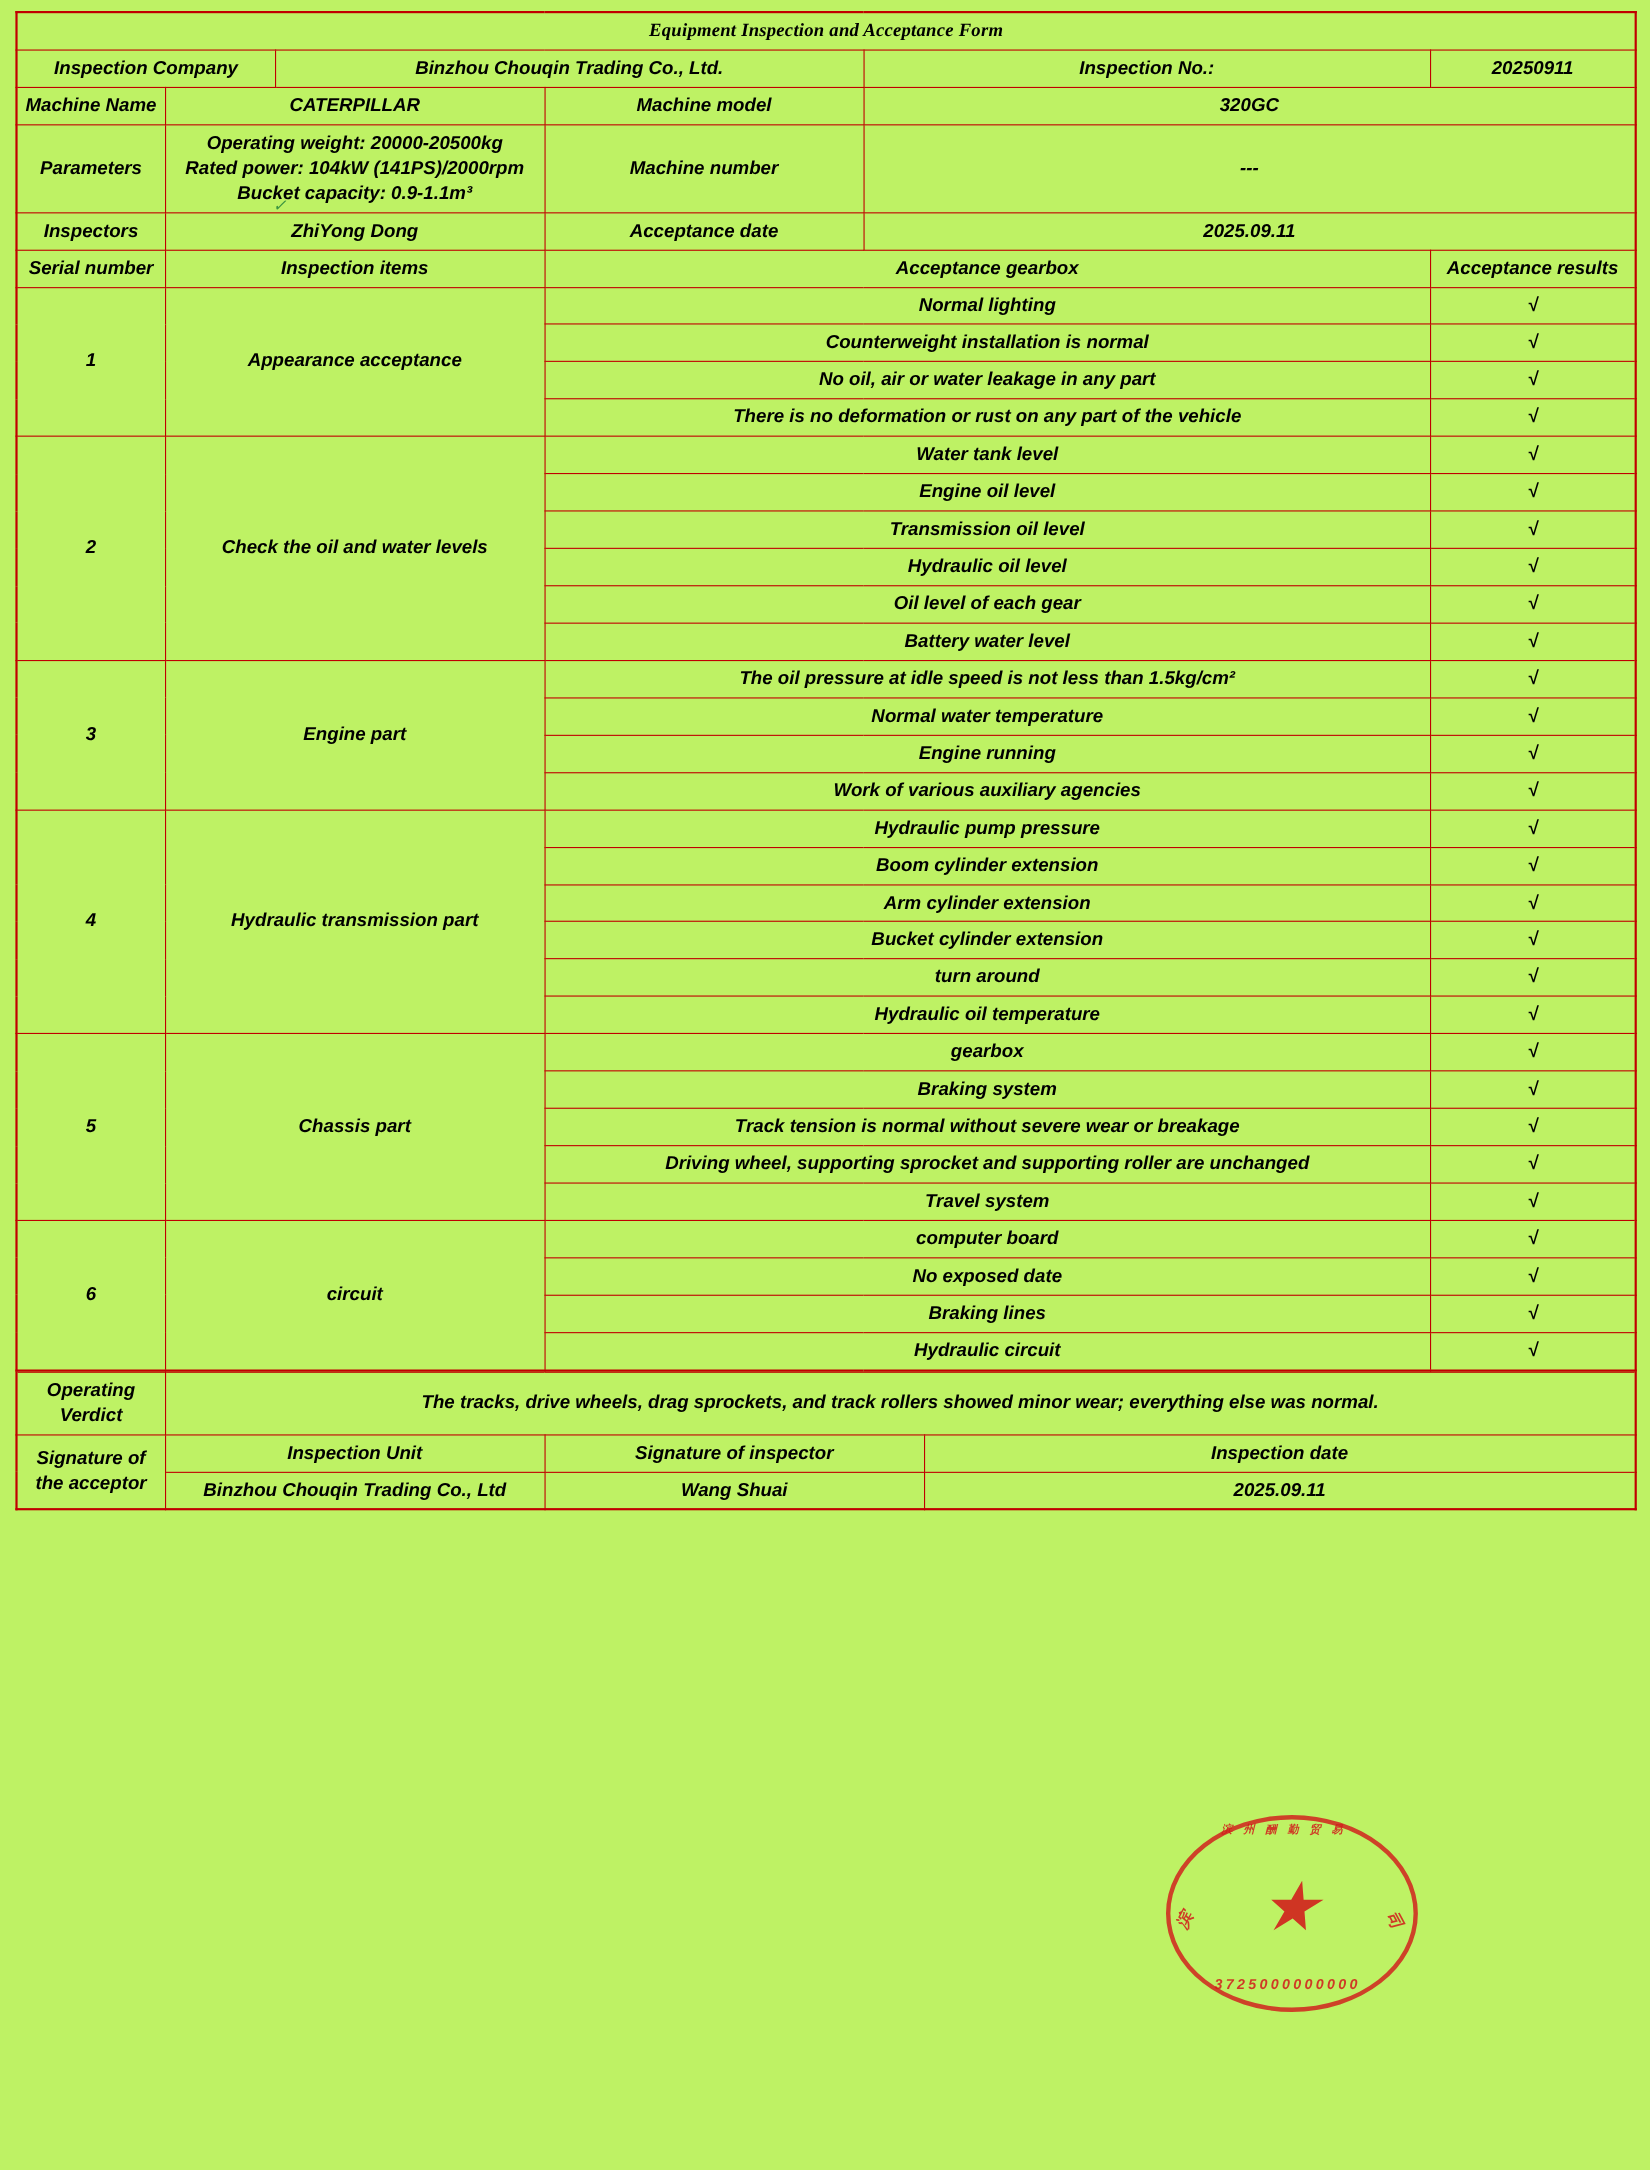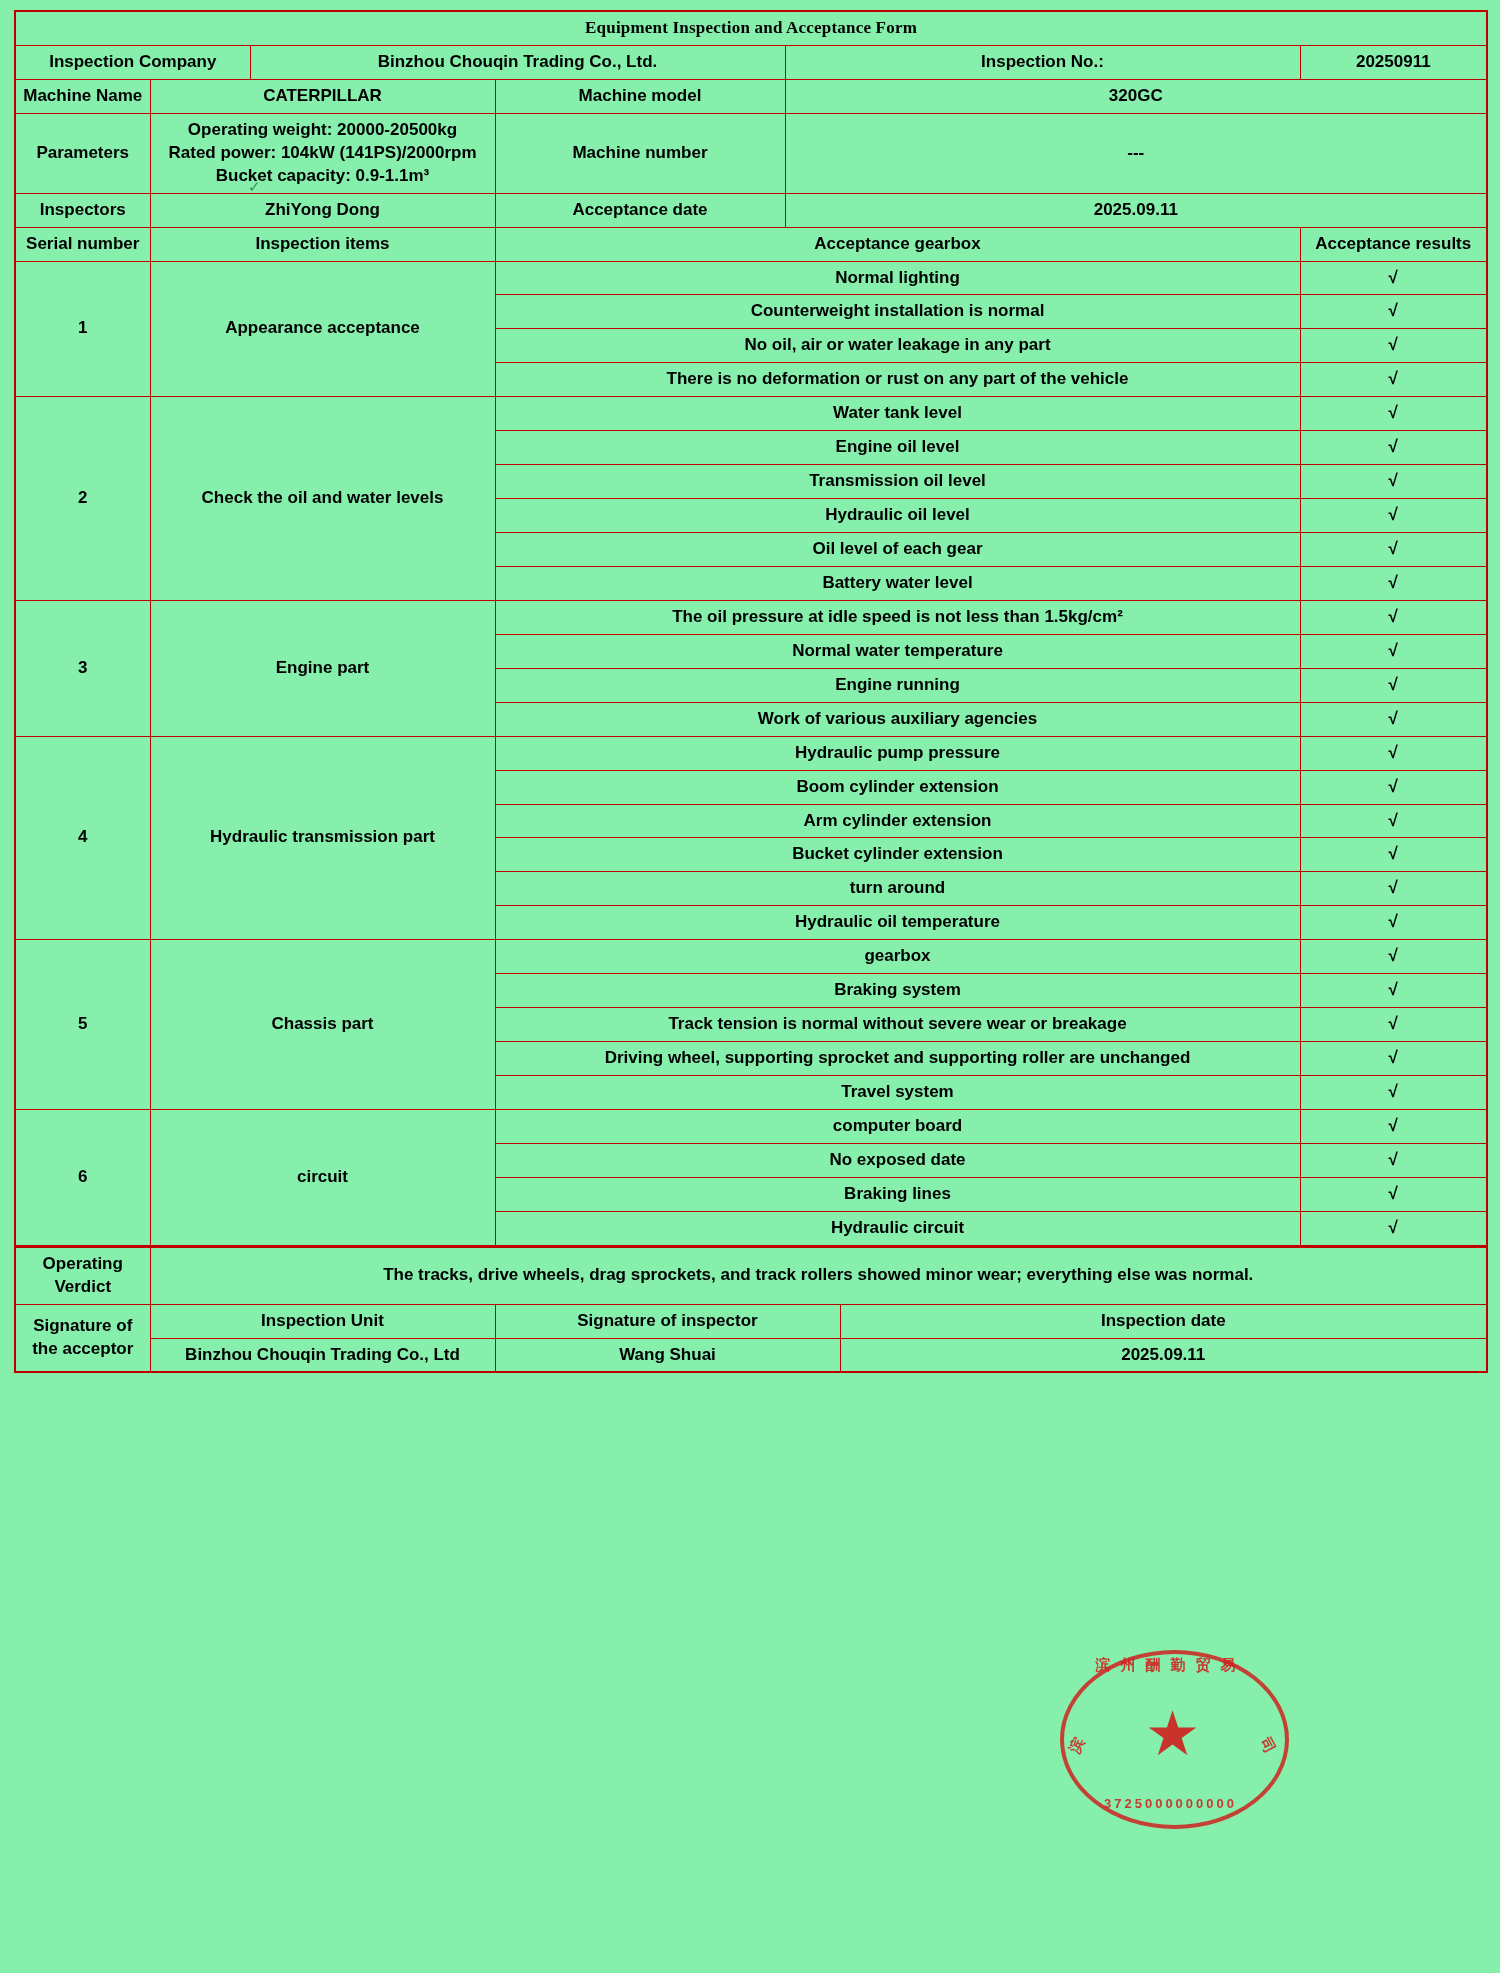--- a/index.html
+++ b/index.html
@@ -10,21 +10,22 @@
   body {
     font-family: "Liberation Sans", sans-serif;
     color: #000000;
   }
   #page {
     position: relative;
     width: 1500px;
     height: 1973px;
     box-sizing: border-box;
     padding: 10px 14px 12px 14px;
-    background: #86efac;
+    background: #bef264;
+    font-style: italic;
   }
   table.form {
     width: 1472px;
     border-collapse: collapse;
     table-layout: fixed;
     border: 2px solid #c00000;
   }
   table.form td {
     border: 1px solid #c00000;
     text-align: center;
@@ -112,21 +113,21 @@
     line-height: 1;
     opacity: 0.88;
   }
   .stamp .arc-top {
     position: absolute;
     left: 0;
     top: 6px;
     width: 221px;
     text-align: center;
     color: #d21b1b;
-    font-size: 15px;
+    font-size: 10px;
     font-weight: bold;
     opacity: 0.85;
     letter-spacing: 10px;
   }
   .stamp .arc-bottom {
     position: absolute;
     left: 0;
     bottom: 14px;
     width: 221px;
     text-align: center;

